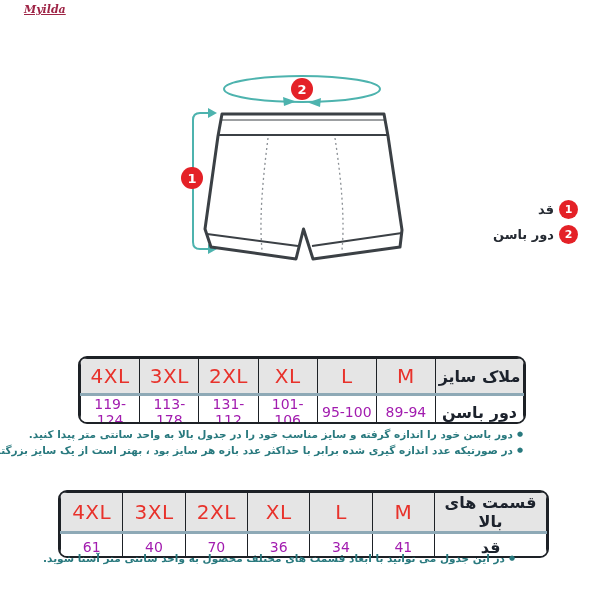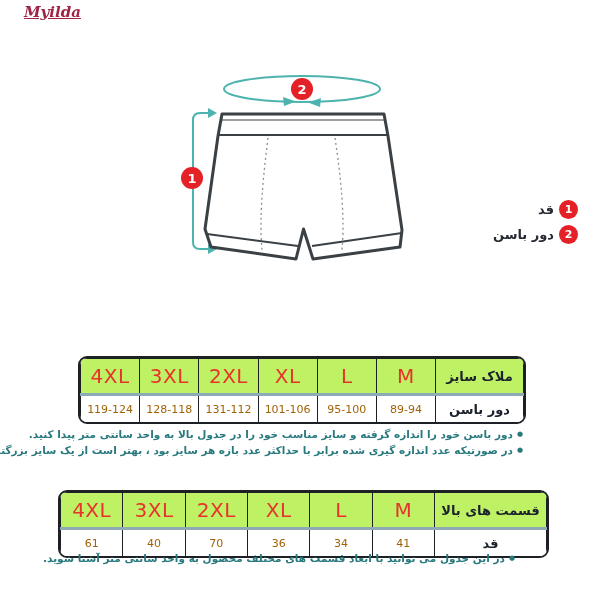--- a/index.html
+++ b/index.html
@@ -3,21 +3,21 @@
 <meta charset="utf-8">
 <style>
   html,body { margin:0; padding:0; background:#fff; }
   .canvas {
     position:relative; width:600px; height:600px; background:#ffffff;
     font-family:"DejaVu Sans", sans-serif; overflow:hidden;
   }
   .logo {
     position:absolute; left:24px; top:3px;
     font-family:"DejaVu Serif", serif; font-style:italic; font-weight:bold;
-    font-size:15px; color:#9e2345; text-decoration:underline;
+    font-size:11px; color:#9e2345; text-decoration:underline;
   }
   .diagram { position:absolute; left:155px; top:68px; width:260px; height:200px; }
   .badge-num { fill:#ffffff; font-weight:bold; font-size:13px; font-family:"DejaVu Sans",sans-serif; }
 
   .legend { position:absolute; top:200px; right:22px; display:flex; flex-direction:column; align-items:flex-end; }
   .legend-row { display:flex; direction:rtl; align-items:center; gap:5px; margin-bottom:6px; }
   .badge {
     width:19px; height:19px; border-radius:50%; background:#e42127; color:#fff;
     font-size:11px; font-weight:bold; display:flex; align-items:center; justify-content:center;
     flex:0 0 19px;
@@ -26,25 +26,25 @@
 
   .tbl-title { position:absolute; text-align:center; font-weight:bold; font-size:14px; color:#101010; }
   #title1 { left:78px; width:444px; top:332px; }
   #title2 { left:58px; width:487px; top:466px; }
 
   .table-wrap { position:absolute; border:2px solid #1d2126; border-radius:9px; overflow:hidden; background:#fff; }
   #table1 { left:78px; top:356px; width:444px; height:64px; }
   #table2 { left:58px; top:490px; width:487px; height:64px; }
   table { width:100%; height:100%; border-collapse:collapse; table-layout:fixed; direction:rtl; }
   td { border:1.5px solid #1d2126; text-align:center; vertical-align:middle; padding:0; }
-  tr.head td { background:#bef264; height:34px; border-bottom:3px solid #8ea9b6; }
+  tr.head td { background:#e5e5e5; height:34px; border-bottom:3px solid #8ea9b6; }
   tr.data td { background:#ffffff; height:26px; }
   td.size { color:#e8322b; font-size:20px; letter-spacing:0.5px; }
-  td.val  { color:#a16207; font-size:11px; }
-  td.plabel { font-weight:bold; font-size:13px; color:#1c222c; }
+  td.val  { color:#a21caf; font-size:14px; }
+  td.plabel { font-weight:bold; font-size:16px; color:#1c222c; }
 
   .notes { position:absolute; direction:rtl; text-align:right; color:#28797e; font-weight:bold;
            font-size:10.5px; line-height:16px; white-space:nowrap; }
   #notes1 { top:426px; right:77px; }
   #note2  { top:550px; right:85px; }
   .bullet { font-size:7px; vertical-align:2px; margin-left:4px; color:#28797e; }
 </style>
 </head>
 <body>
 
@@ -118,21 +118,21 @@
         <td class="size">2XL</td>
         <td class="size">3XL</td>
         <td class="size">4XL</td>
       </tr>
       <tr class="data">
         <td class="plabel">دور باسن</td>
         <td class="val">89-94</td>
         <td class="val">95-100</td>
         <td class="val">101-106</td>
         <td class="val">131-112</td>
-        <td class="val">128-118</td>
+        <td class="val">113-178</td>
         <td class="val">119-124</td>
       </tr>
     </tbody>
       </table>
   </div>
 
   <div class="notes" id="notes1">
     <div><span class="bullet">●</span><span>دور باسن خود را اندازه گرفته و سایز مناسب خود را در جدول بالا به واحد سانتی متر پیدا کنید.</span></div>
     <div><span class="bullet">●</span><span>در صورتیکه عدد اندازه گیری شده برابر با حداکثر عدد بازه هر سایز بود ، بهتر است از یک سایز بزرگتر استفاده نمایید.</span></div>
   </div>

